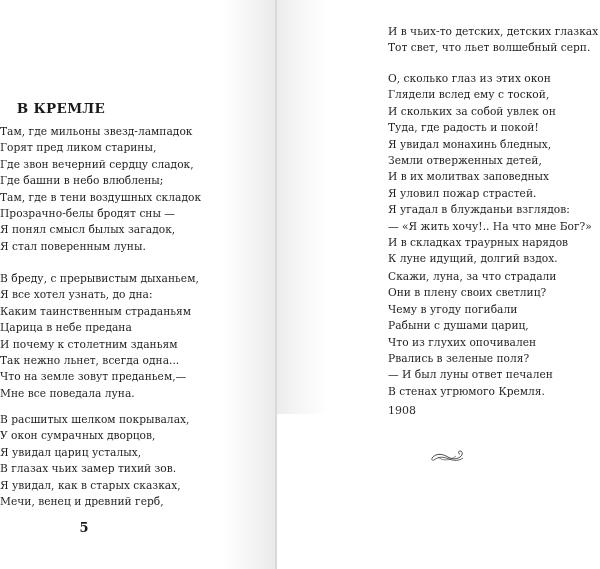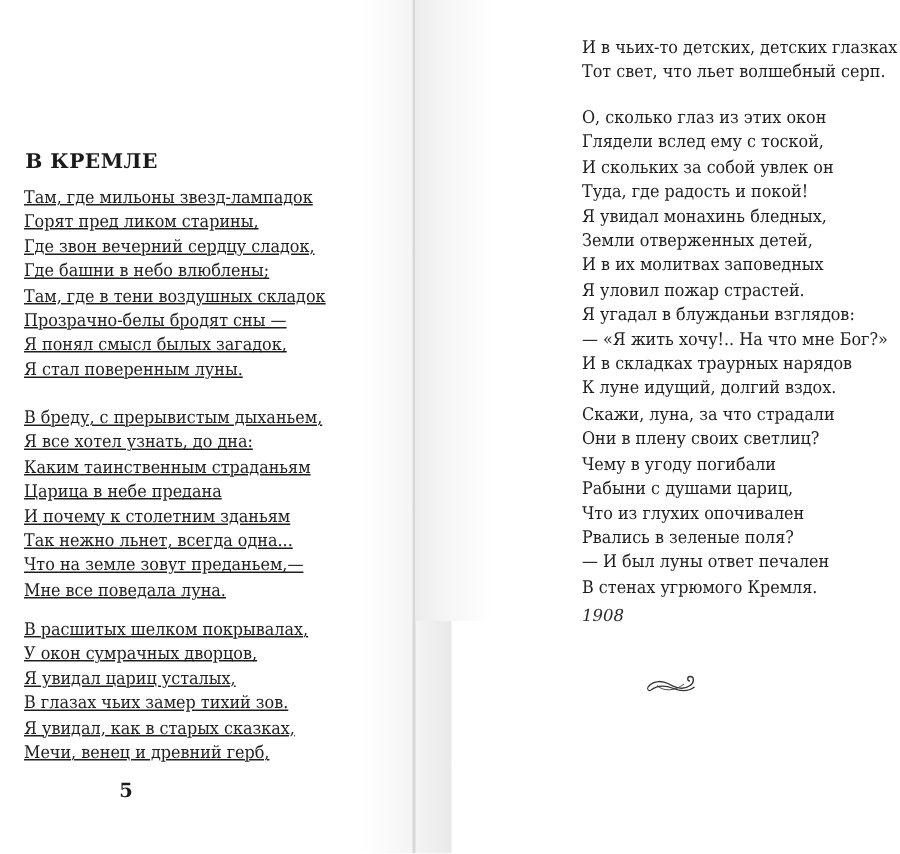--- a/index.html
+++ b/index.html
@@ -6,21 +6,20 @@
   body {
     width: 600px; height: 569px; overflow: hidden; position: relative;
     background: #ffffff;
     font-family: "DejaVu Serif", "Liberation Serif", serif;
     color: #1e1e1e;
   }
   .spread { position: absolute; inset: 0; }
   .page-left {
     position: absolute; left: 0; top: 0; width: 276px; height: 569px;
     background: linear-gradient(to right, #ffffff 0%, #ffffff 80%, #f6f6f6 90%, #e9e9e9 100%);
-    padding-left: 25px;
   }
   .spine {
     position: absolute; left: 275px; top: 0; width: 2px; height: 569px;
     background: #d9d9d9;
   }
   .page-right {
     position: absolute; left: 277px; top: 0; width: 323px; height: 414px;
     background: linear-gradient(to right, #ececec 0%, #f5f5f5 6%, #ffffff 16%, #ffffff 100%);
   }
   .title {
@@ -29,25 +28,25 @@
     color: #1a1a1a;
     font-family: "DejaVu Serif", serif;
   }
   .stanza { position: absolute; margin: 0; padding: 0; }
   .line {
     display: block; white-space: nowrap;
     font-size: 11.6px; line-height: 16.4px; height: 16.4px;
     font-family: "DejaVu Serif", serif;
     transform: scaleX(0.92); transform-origin: left center;
   }
-  .left .stanza { left: 16px; text-decoration: underline; }
+  .left .stanza { left: 0; }
   .right .stanza { left: 111px; }
   .date {
     position: absolute; left: 111px; top: 404px;
-    font-style: italic; font-size: 11px; color: #2a2a2a;
+    font-size: 11px; color: #2a2a2a;
   }
   .page-number {
     position: absolute; left: 74px; top: 520px; width: 20px; text-align: center;
     font-weight: bold; font-size: 13px; color: #1a1a1a;
   }
   .ornament {
     position: absolute; left: 153px; top: 448px; width: 38px; height: 16px;
   }
 </style>
 </head>

